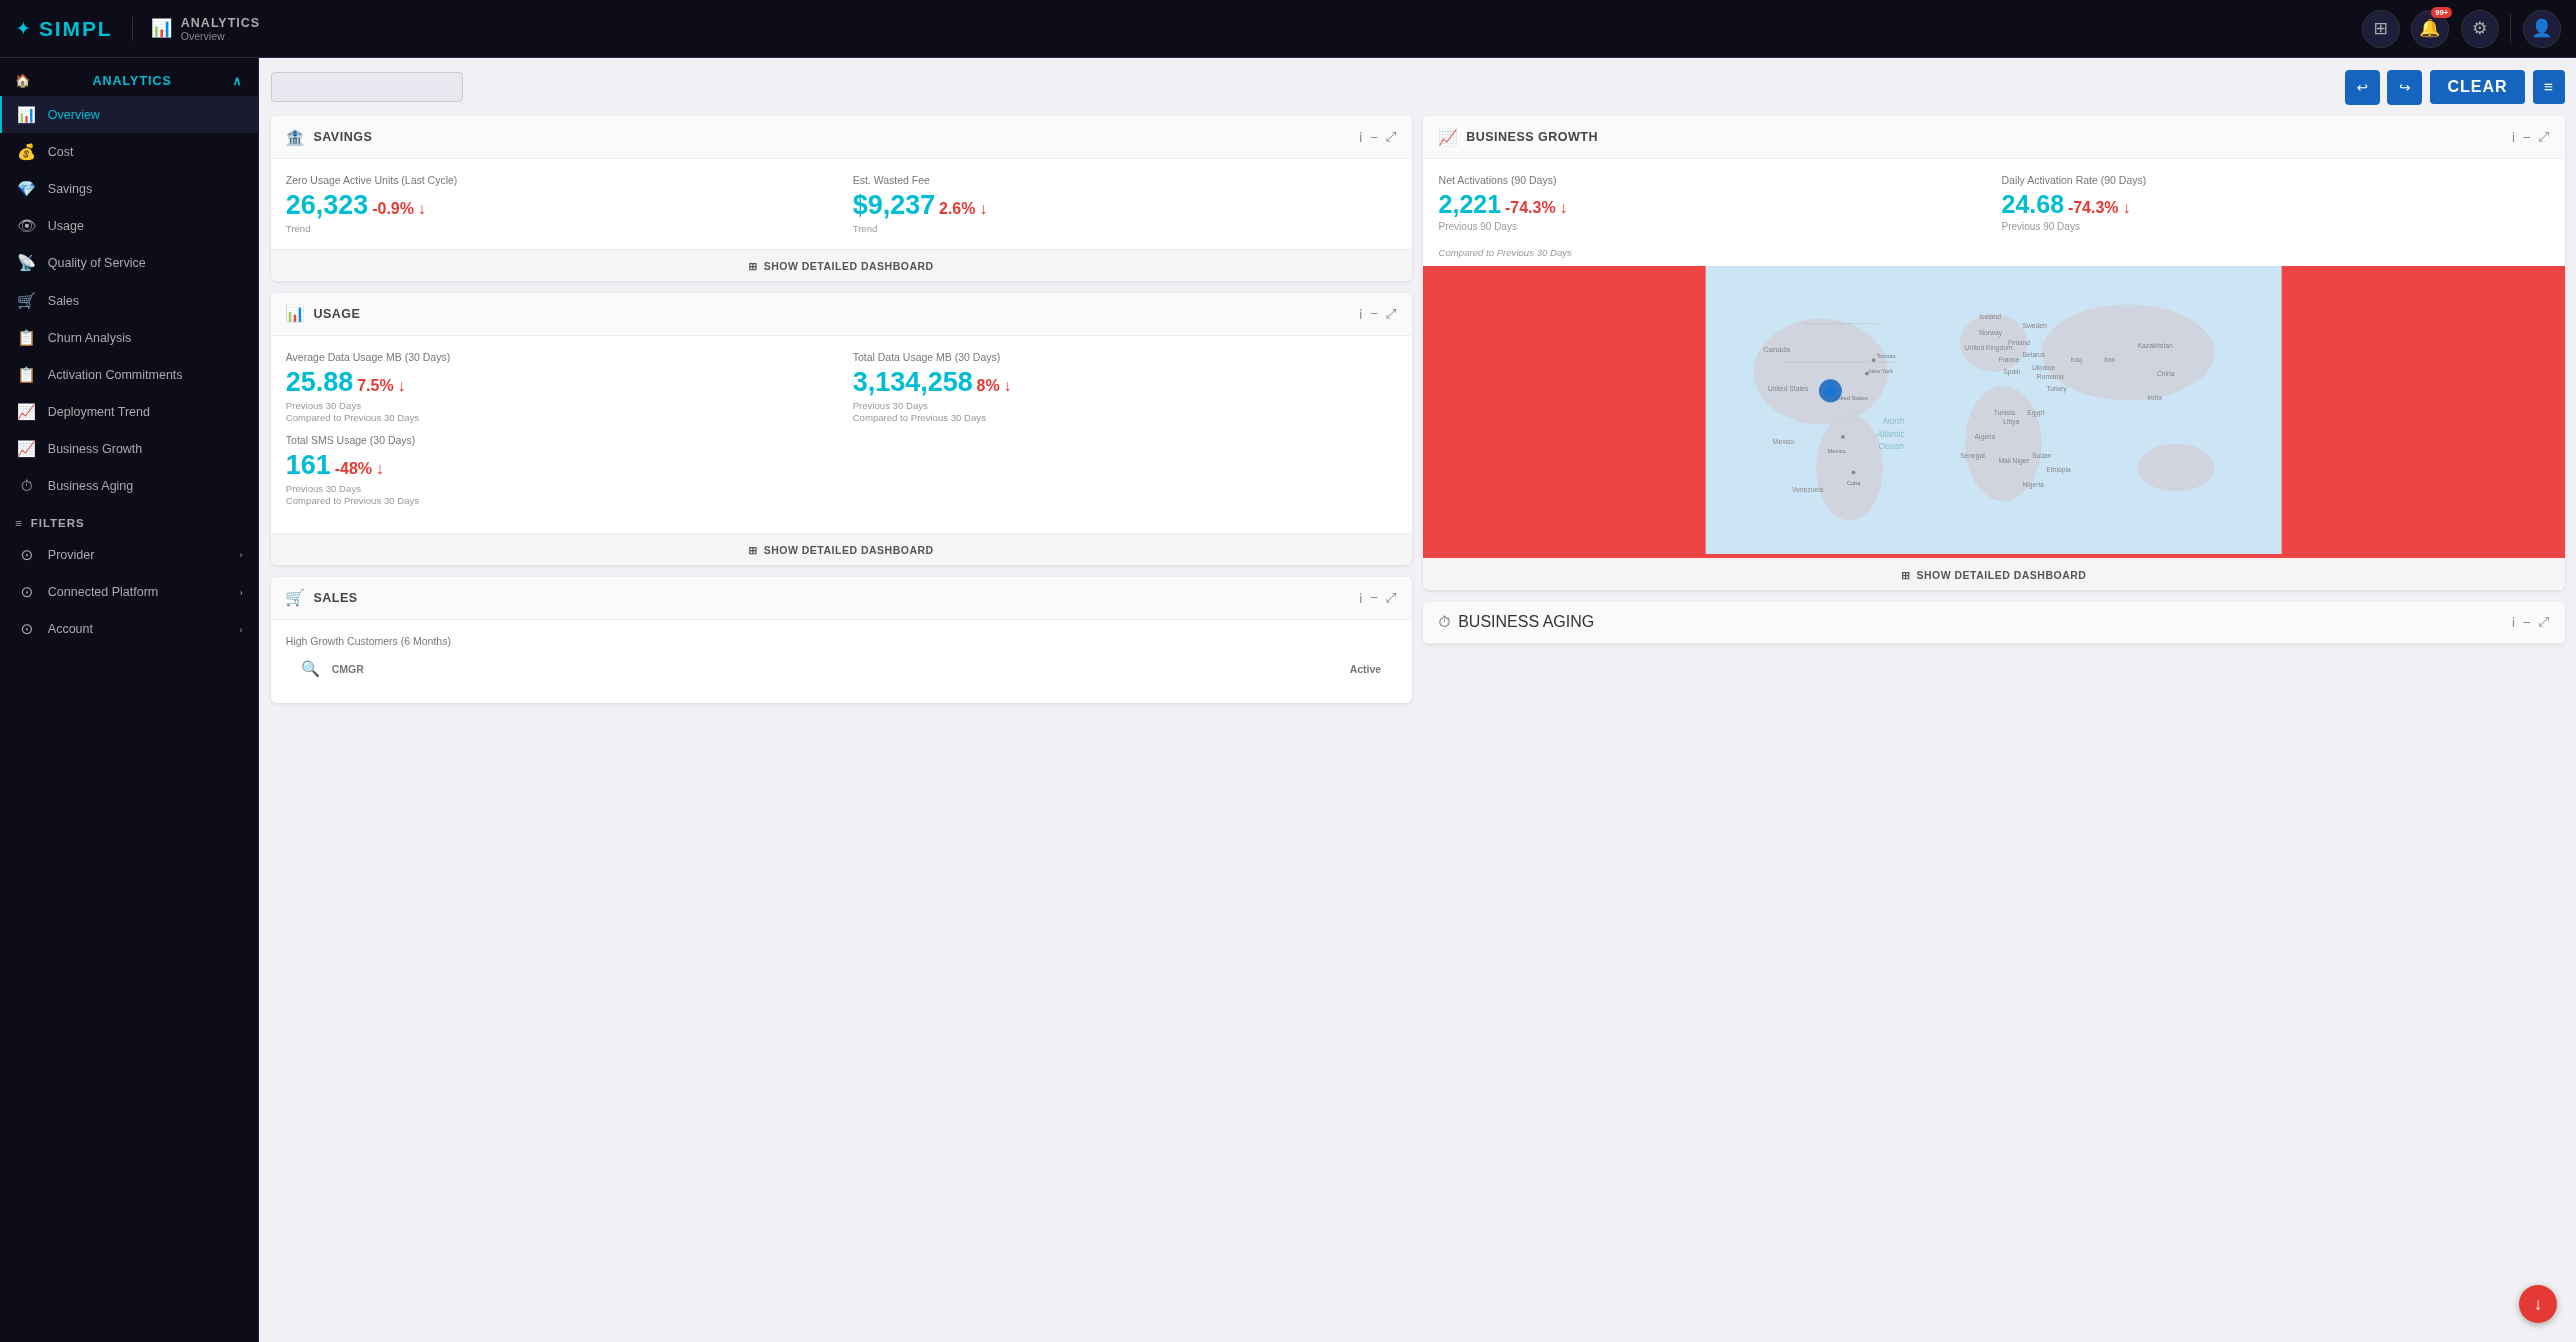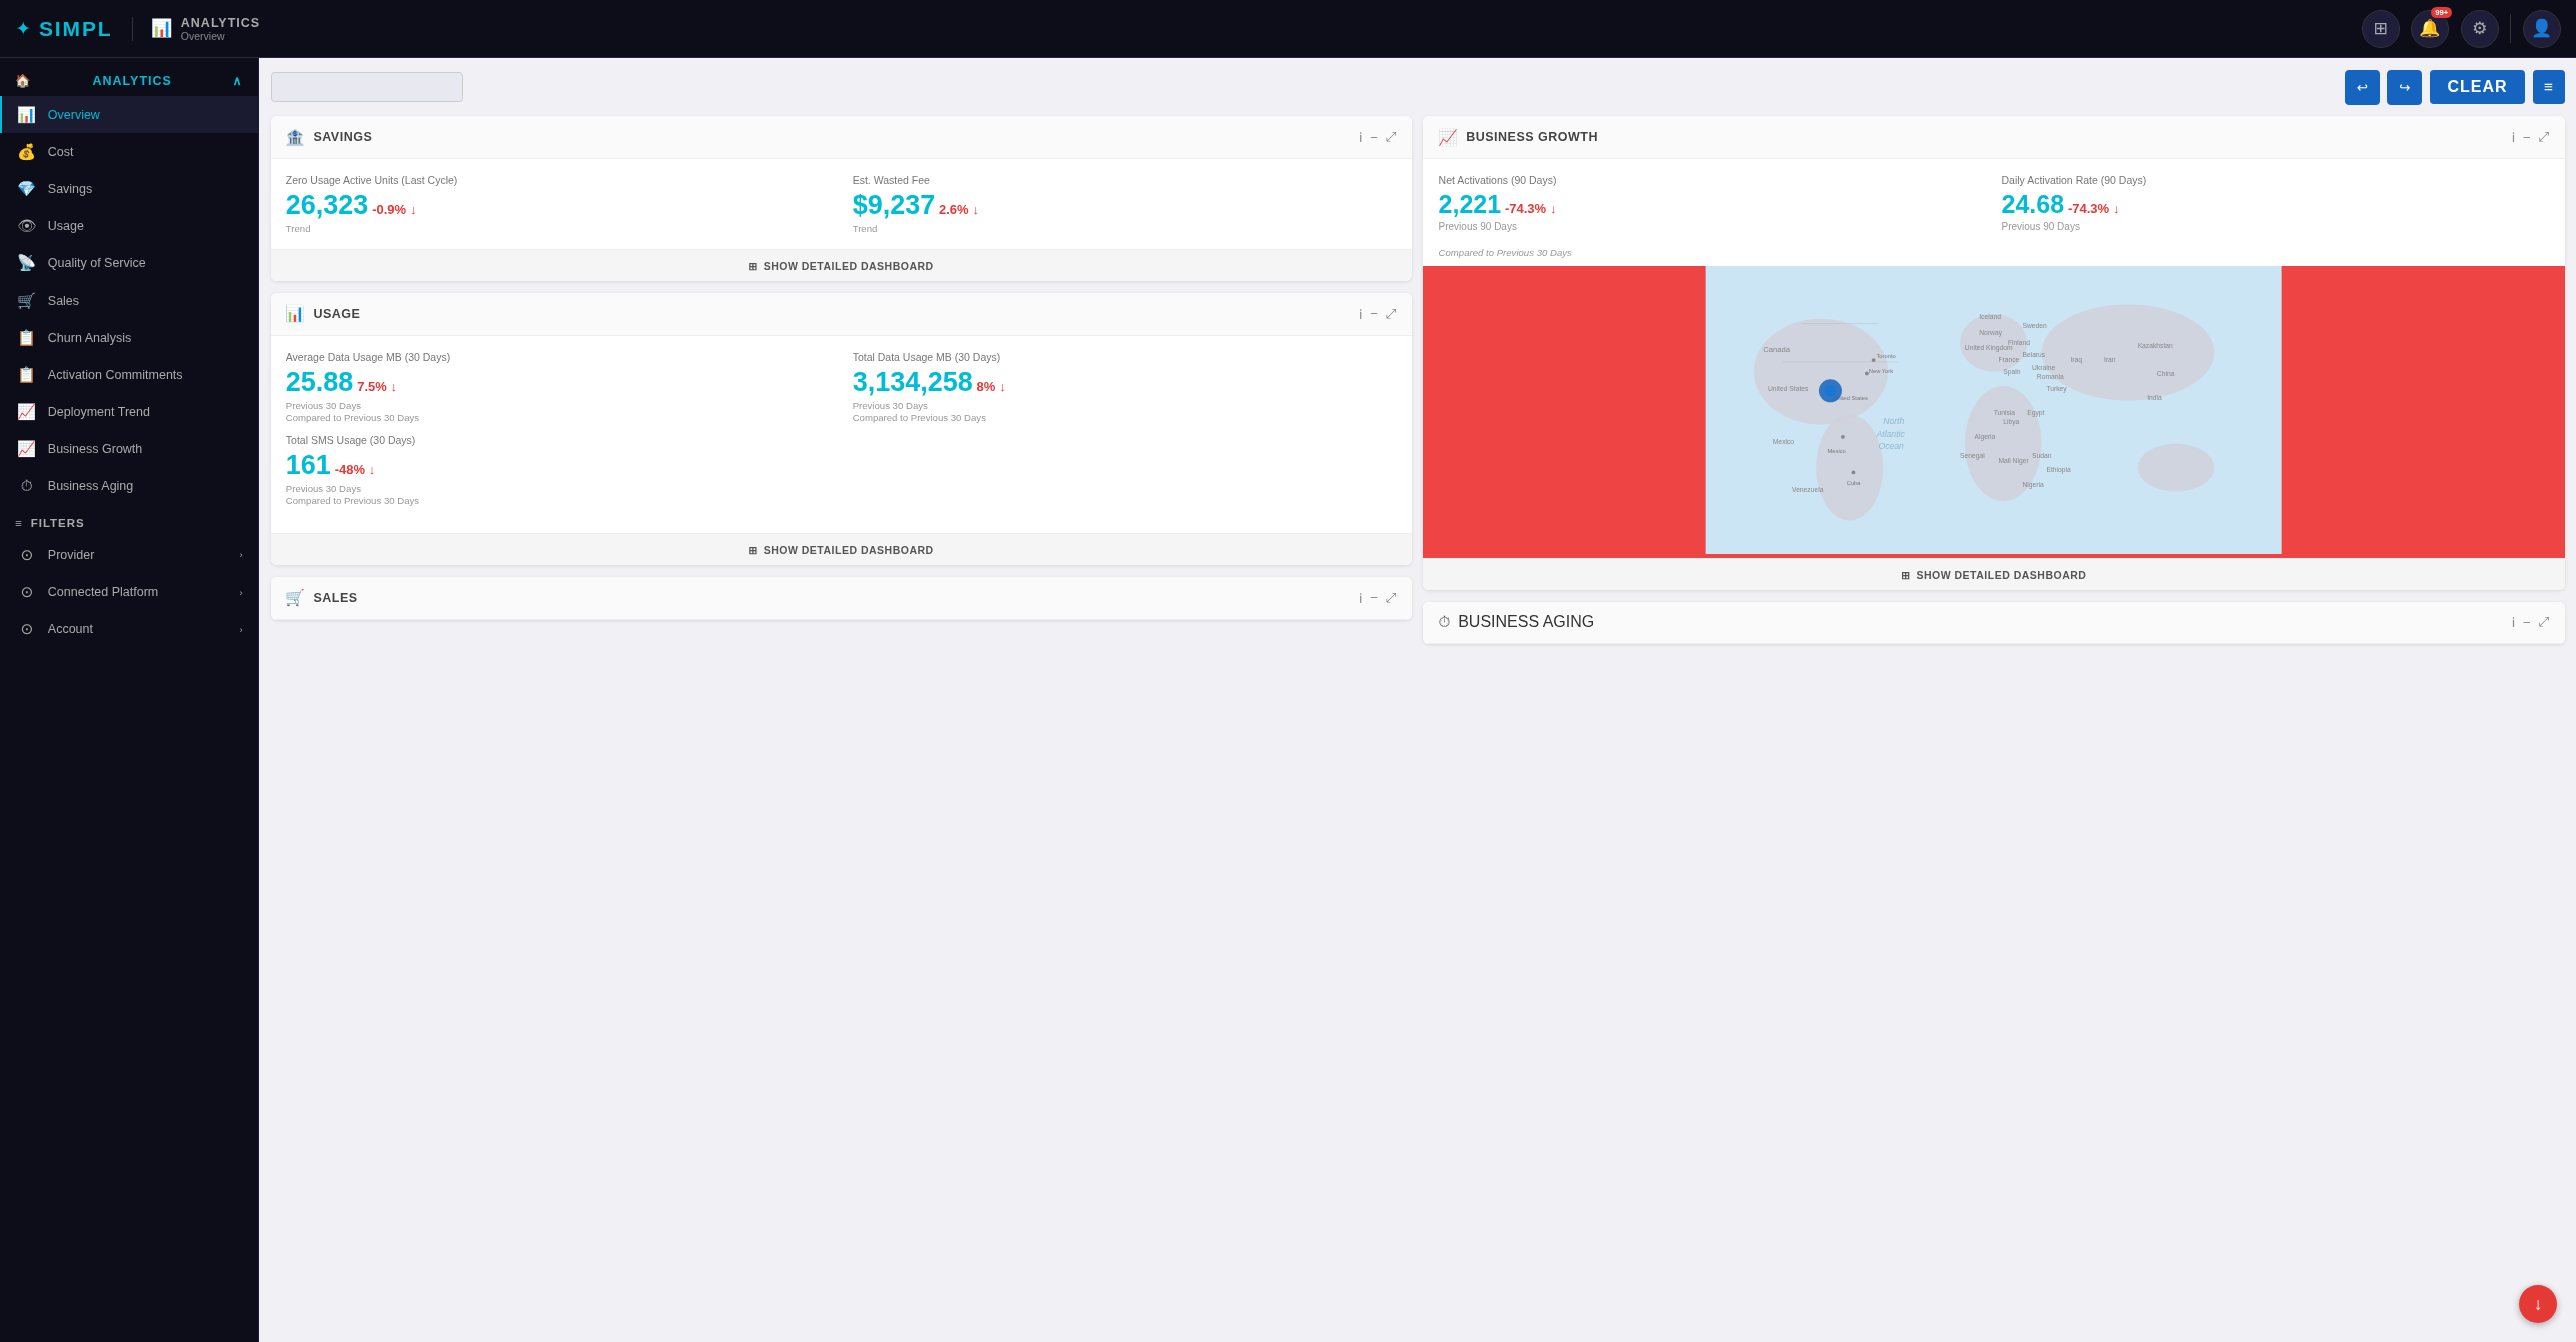--- a/index.html
+++ b/index.html
@@ -233,21 +233,21 @@
     .stat-label { font-size: 10.5px; color: #777; margin-bottom: 3.8px; }
     .stat-value {
       font-size: 27px;
       font-weight: 700;
       color: #00bcd4;
       display: flex;
       align-items: baseline;
       gap: 3.8px;
     }
     .stat-trend-neg {
-      font-size: 13px;
+      font-size: 16px;
       color: #e53935;
       font-weight: 600;
     }
     .stat-sub { font-size: 9.6px; color: #999; margin-top: 1.9px; }
 
     .show-dashboard-btn {
       display: flex;
       align-items: center;
       justify-content: center;
       gap: 5.8px;
@@ -545,20 +545,28 @@
         <div class="card">
           <div class="card-header">
             <span style="color:#777;">🛒</span>
             <span class="card-title">SALES</span>
             <div class="card-header-actions">
               <span>ℹ</span>
               <span>−</span>
               <span>⤢</span>
             </div>
           </div>
+          <div class="card-body">
+            <div class="stat-label">High Growth Customers (6 Months)</div>
+            <div class="sales-header-row">
+              <span class="sales-search">🔍</span>
+              <span class="sales-col-header">CMGR</span>
+              <span class="sales-col-header" style="margin-left: auto;">Active</span>
+            </div>
+          </div>
         </div>
 
       </div>
 
       <div class="right-col">
 
         <div class="card">
           <div class="card-header">
             <span style="color:#777;">📈</span>
             <span class="card-title">BUSINESS GROWTH</span>

